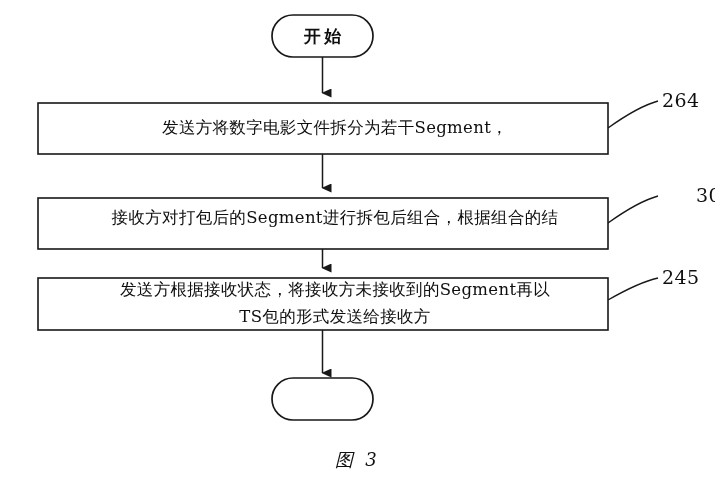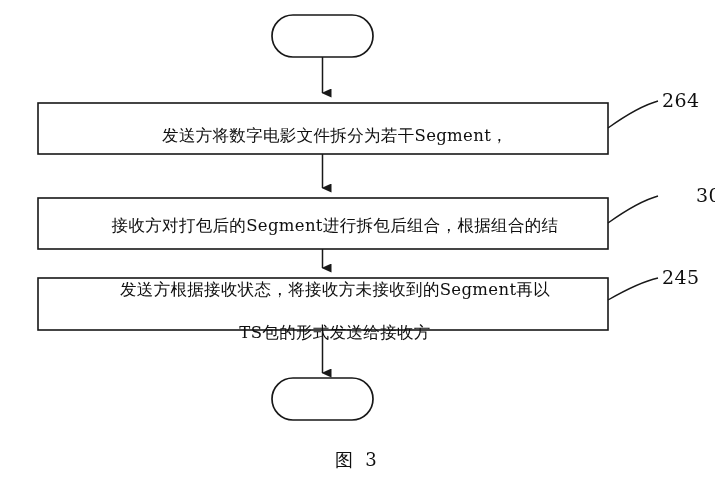--- a/index.html
+++ b/index.html
@@ -51,21 +51,20 @@
   .process-label {
     font-size: 16.5px;
     line-height: 1.62;
     padding: 0 12px;
     flex-direction: column;
     letter-spacing: 0.02em;
   }
   .process-label .line {
     white-space: nowrap;
     display: block;
-    margin-top: 16px;
   }
 
   .ref-number {
     position: absolute;
     font-size: 19px;
     letter-spacing: 0.02em;
     color: #111111;
   }
 
   .fig-caption {
@@ -110,34 +109,35 @@
     <line x1="322.5" y1="249" x2="322.5" y2="268" stroke="#1a1a1a" stroke-width="1.5" marker-end="url(#arrowhead)"></line>
 
     <rect x="38" y="278" width="570" height="52" fill="none" stroke="#1a1a1a" stroke-width="1.6"></rect>
     <path d="M 608 300 C 622 292 640 282 658 278" fill="none" stroke="#1a1a1a" stroke-width="1.4"></path>
 
     <line x1="322.5" y1="330" x2="322.5" y2="373" stroke="#1a1a1a" stroke-width="1.5" marker-end="url(#arrowhead)"></line>
 
     <rect x="272" y="378" width="101" height="42" rx="21" ry="21" fill="none" stroke="#1a1a1a" stroke-width="1.7"></rect>
   </svg>
 
+  <div class="node-label terminal-label" style="left:272px; top:15px; width:101px; height:42px;">开始</div>
 
   <div class="node-label process-label" style="left:38px; top:103px; width:570px; height:51px;">
     <span class="line">发送方将数字电影文件拆分为若干Segment，</span>
   </div>
 
   <div class="node-label process-label" style="left:38px; top:198px; width:570px; height:40px;">
     <span class="line">接收方对打包后的Segment进行拆包后组合，根据组合的结</span>
   </div>
 
   <div class="node-label process-label" style="left:38px; top:278px; width:570px; height:52px;text-align:right;">
     <span class="line">发送方根据接收状态，将接收方未接收到的Segment再以</span>
     <span class="line">TS包的形式发送给接收方</span>
   </div>
 
 
   <div class="ref-number" style="left:662px; top:89px;">264</div>
   <div class="ref-number" style="left:696px; top:184px;">302</div>
   <div class="ref-number" style="left:662px; top:266px;">245</div>
 
-  <div class="fig-caption" style="top:448px;">图 3</div>
+  <div class="fig-caption" style="top:448px;font-style:italic;">图 3</div>
 
 </div>
 
 </body></html>

